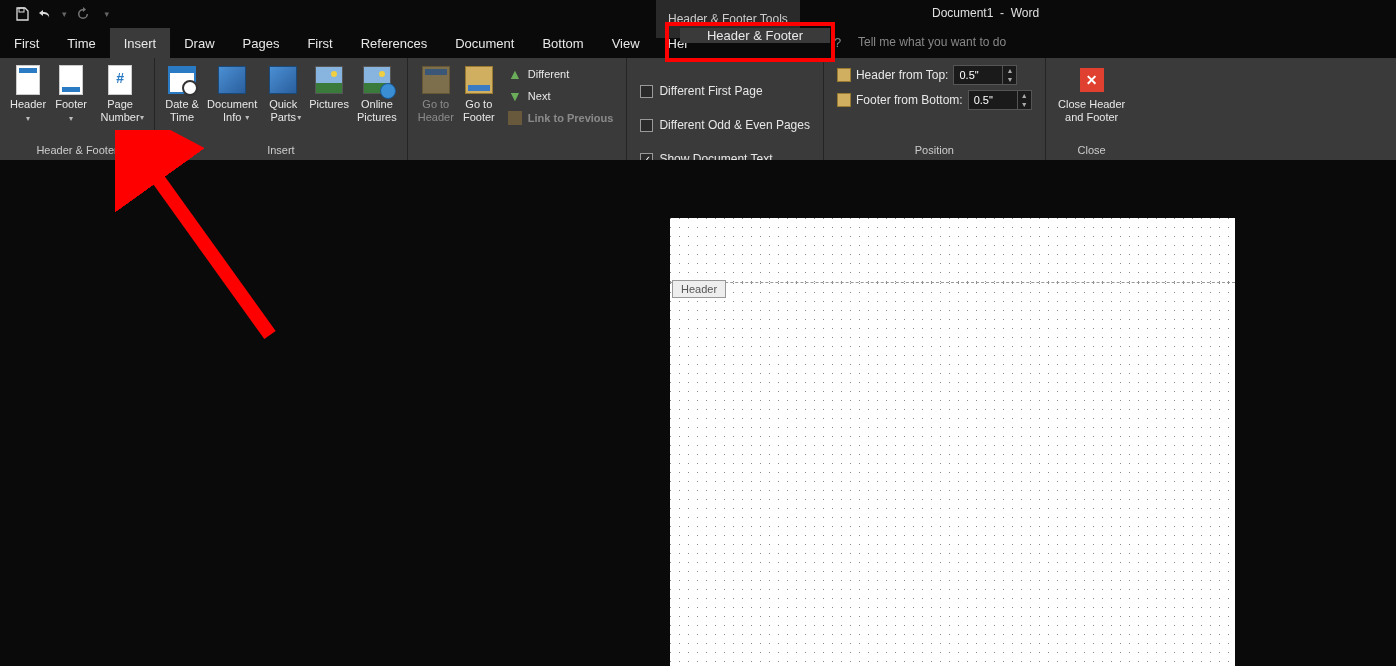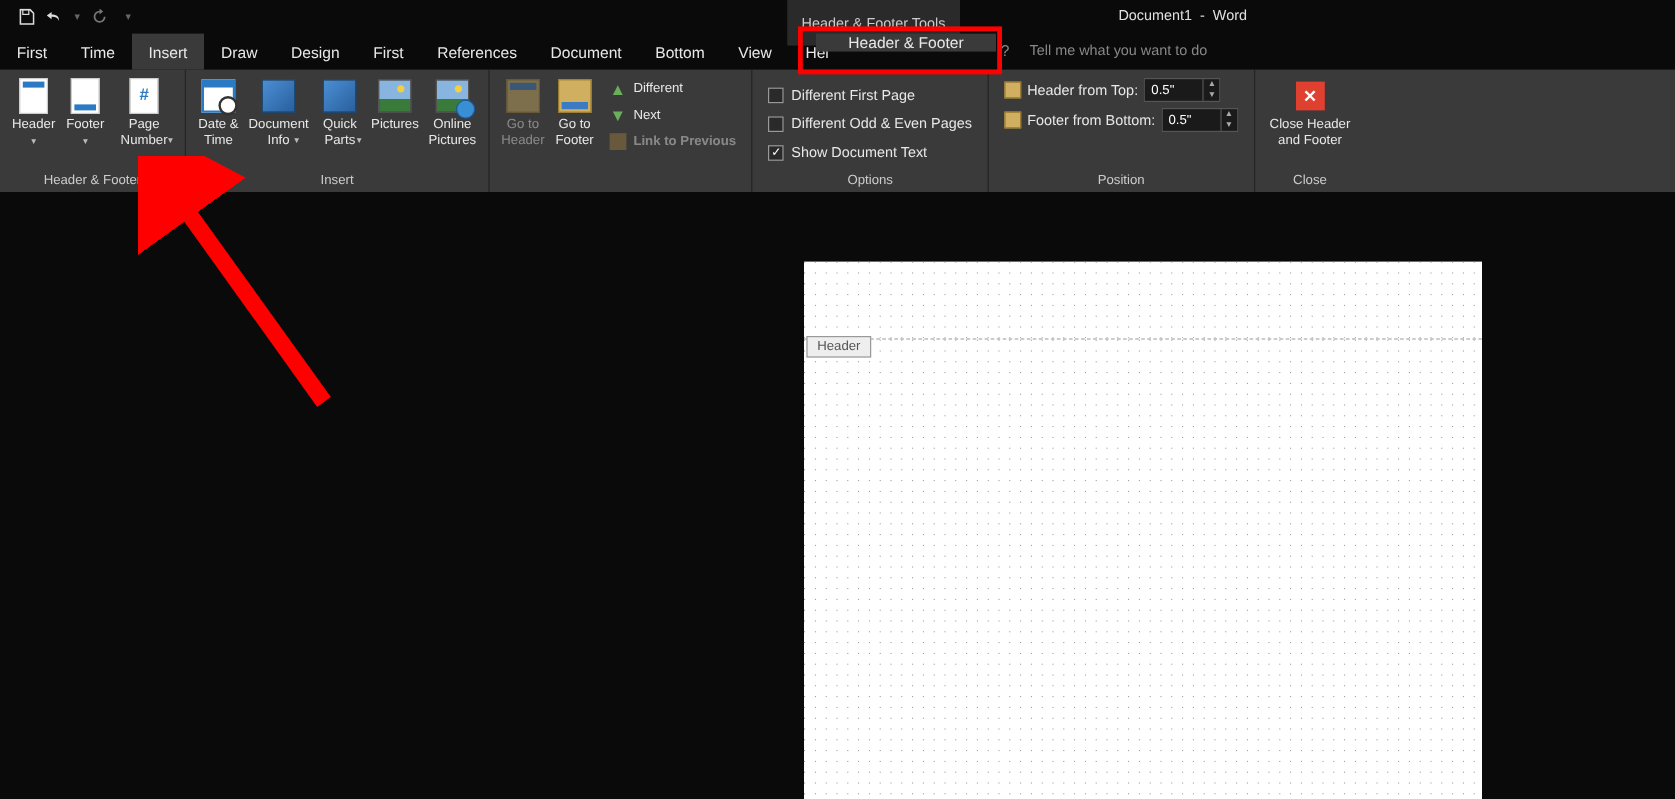--- a/index.html
+++ b/index.html
@@ -112,21 +112,21 @@
     <span> &nbsp;-&nbsp; </span>
     <span>Word</span>
   </div>
 </div>
 
 <div class="menu-bar">
   <div class="menu-tab">First</div>
   <div class="menu-tab">Time</div>
   <div class="menu-tab active">Insert</div>
   <div class="menu-tab">Draw</div>
-  <div class="menu-tab">Design</div>
+  <div class="menu-tab">Pages</div>
   <div class="menu-tab">First</div>
   <div class="menu-tab">References</div>
   <div class="menu-tab">Document</div>
   <div class="menu-tab">Bottom</div>
   <div class="menu-tab">View</div>
   <div class="menu-tab">Hel</div>
   <div class="menu-tab contextual">Header &amp; Footer</div>
   <div class="help-icon">?</div>
   <div class="tell-me">Tell me what you want to do</div>
 </div>
@@ -245,21 +245,21 @@
               <div class="link-icon"></div>
             </span>
           <span>Link to Previous</span>
         </div>
       </div>
     </div>
   </div>
 
   <div class="ribbon-group">
     <div class="group-body">
-      <div class="stack" style="gap:6px;padding-top:8px">
+      <div class="stack" style="gap:16px;padding-top:20px">
         <div class="check-row">
           <div class="checkbox"></div>
           <span>Different First Page</span>
         </div>
         <div class="check-row">
           <div class="checkbox"></div>
           <span>Different Odd &amp; Even Pages</span>
         </div>
         <div class="check-row">
           <div class="checkbox checked"></div>

